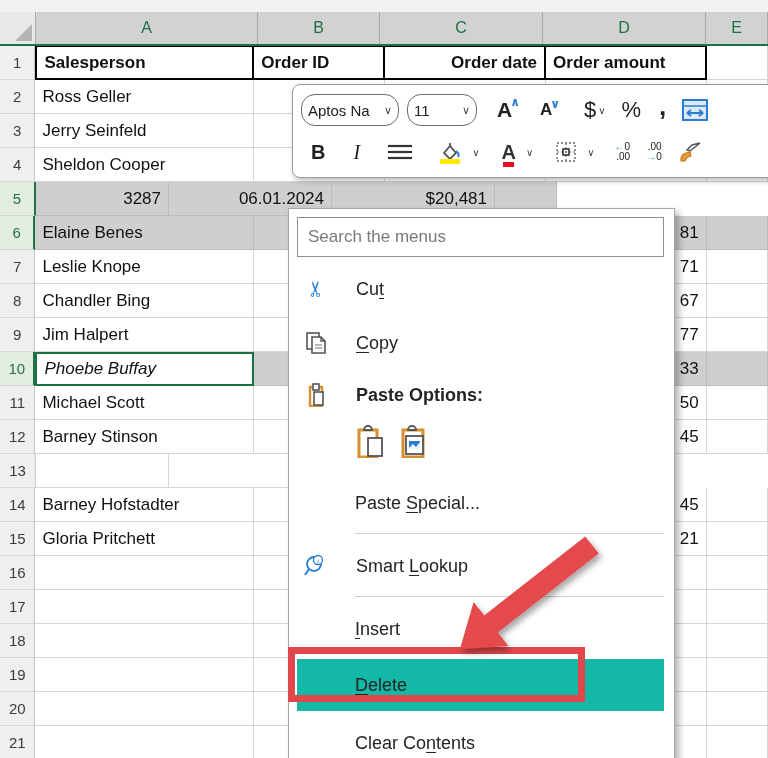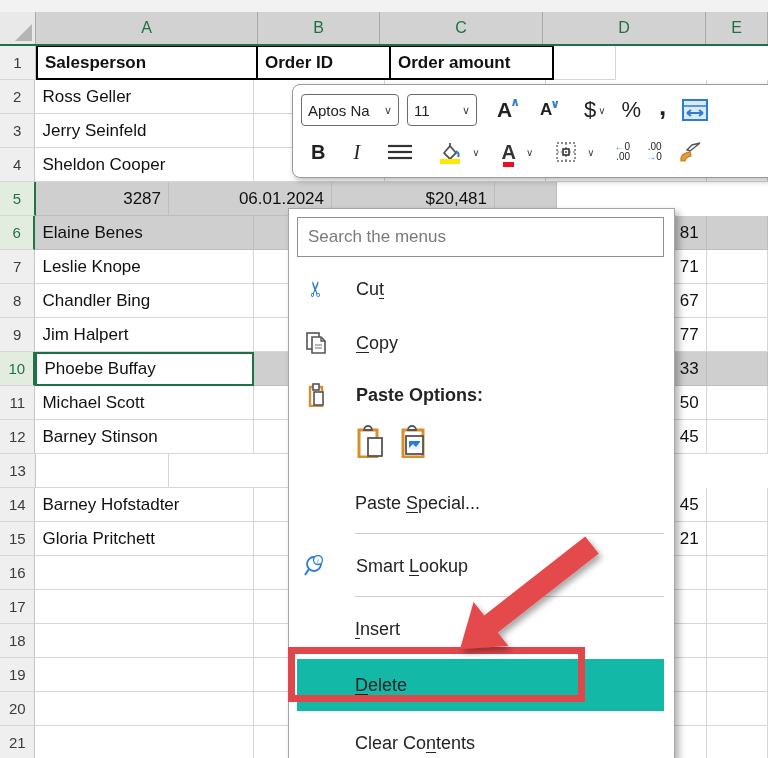--- a/index.html
+++ b/index.html
@@ -13,33 +13,33 @@
   #corner{background:#e9e9e9;position:relative;border-right:1px solid #a9a9a9;box-sizing:border-box;}
   #corner .tri{position:absolute;right:3px;bottom:3px;width:0;height:0;border-left:17px solid transparent;border-bottom:17px solid #b5b5b5;}
 
   #gridbody{position:absolute;left:0;top:46px;width:768px;}
   .grow{display:flex;height:34px;box-sizing:border-box;}
   .rowhdr{width:36px;background:#efefef;border-right:1px solid #c6c6c6;border-bottom:1px solid #d6d6d6;box-sizing:border-box;display:flex;align-items:center;justify-content:center;font-size:15px;color:#3c3c3c;}
   .rowhdr.sel{background:#e2ecdf;color:#217346;border-right:2px solid #217346;}
   .cell{border-right:1px solid #d6d6d6;border-bottom:1px solid #d6d6d6;box-sizing:border-box;font-size:17px;color:#111;display:flex;align-items:center;padding:0 7px;white-space:nowrap;overflow:hidden;background:#fff;}
   .cell.num{justify-content:flex-end;}
   .grow.sel .cell{background:#cfcfcf;border-right-color:#bdbdbd;border-bottom-color:#bdbdbd;}
-  .cell.active{background:#fff !important;border:2px solid #1e7145 !important;}
+  .cell.active{background:#fff !important;border:2px solid #1e7145 !important;font-style:italic;}
   .grow.hdr .cell{font-weight:bold;border:none;border-bottom:2px solid #000;border-top:1px solid #000;}
   .grow.hdr .c-a{border-left:2px solid #000;border-right:2px solid #000;}
   .grow.hdr .c-b{border-right:2px solid #000;}
   .grow.hdr .c-c{border-right:2px solid #000;justify-content:flex-end;}
   .grow.hdr .c-d{border-right:2px solid #000;}
   .grow.hdr .c-e{border-right:1px solid #d6d6d6;border-top:none;border-bottom:1px solid #d6d6d6;}
   .c-a{width:222px;} .c-b{width:133px;} .c-c{width:163px;} .c-d{width:163px;} .c-e{width:62px;}
 
   
   #minitoolbar{position:absolute;left:292px;top:84px;width:486px;height:94px;background:#fff;border:1px solid #9a9a9a;border-radius:8px;box-shadow:2px 3px 6px rgba(0,0,0,.25);box-sizing:border-box;z-index:10;padding:5px 6px;}
   .tb-row{display:flex;align-items:center;height:40px;}
-  .combo{border:1.5px solid #6b6b6b;border-radius:4px;height:32px;display:flex;align-items:center;justify-content:space-between;padding:0 6px;font-size:15px;color:#222;box-sizing:border-box;}
+  .combo{border:1.5px solid #6b6b6b;border-radius:14px;height:32px;display:flex;align-items:center;justify-content:space-between;padding:0 6px;font-size:15px;color:#222;box-sizing:border-box;}
   .combo .chev{font-size:11px;color:#444;margin-left:4px;}
   .tbtn{display:flex;align-items:center;justify-content:center;color:#212121;cursor:default;}
   .chev2{font-size:10px;color:#444;margin:0 2px;}
   .glyphA{font-size:21px;font-weight:600;}
   .supmark{color:#2b7cd3;font-size:12px;font-weight:bold;position:relative;top:-8px;left:-2px;}
   .underbar{position:absolute;left:2px;right:2px;bottom:-3px;height:5px;}
   .decnum{font-size:10px;line-height:10px;text-align:right;color:#222;}
   .decnum .blue{color:#2b7cd3;}
 
   
@@ -76,20 +76,21 @@
       <div class="colhdr" style="width: 163px;">C</div>
       <div class="colhdr" style="width: 163px;">D</div>
       <div class="colhdr" style="width: 62px;">E</div>
     </div>
 
   <div id="gridbody">
       <div class="grow hdr">
         <div class="rowhdr">1</div>
         <div class="cell c-a">Salesperson</div>
         <div class="cell c-b">Order ID</div>
+        <div class="cell c-c">Order date</div>
         <div class="cell c-d">Order amount</div>
         <div class="cell c-e"></div>
       </div>
       <div class="grow">
         <div class="rowhdr">2</div>
         <div class="cell c-a">Ross Geller</div>
         <div class="cell c-b num"></div>
         <div class="cell c-c num"></div>
         <div class="cell c-d num"></div>
         <div class="cell c-e"></div>

